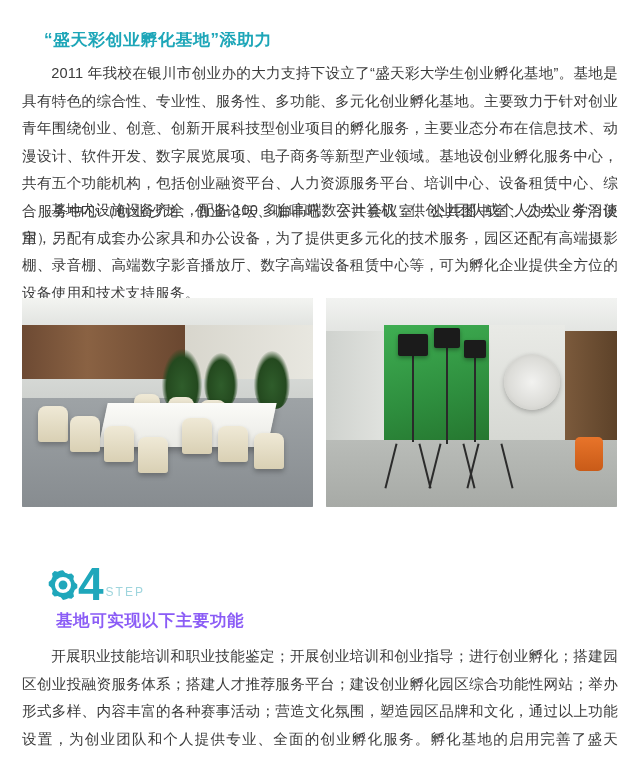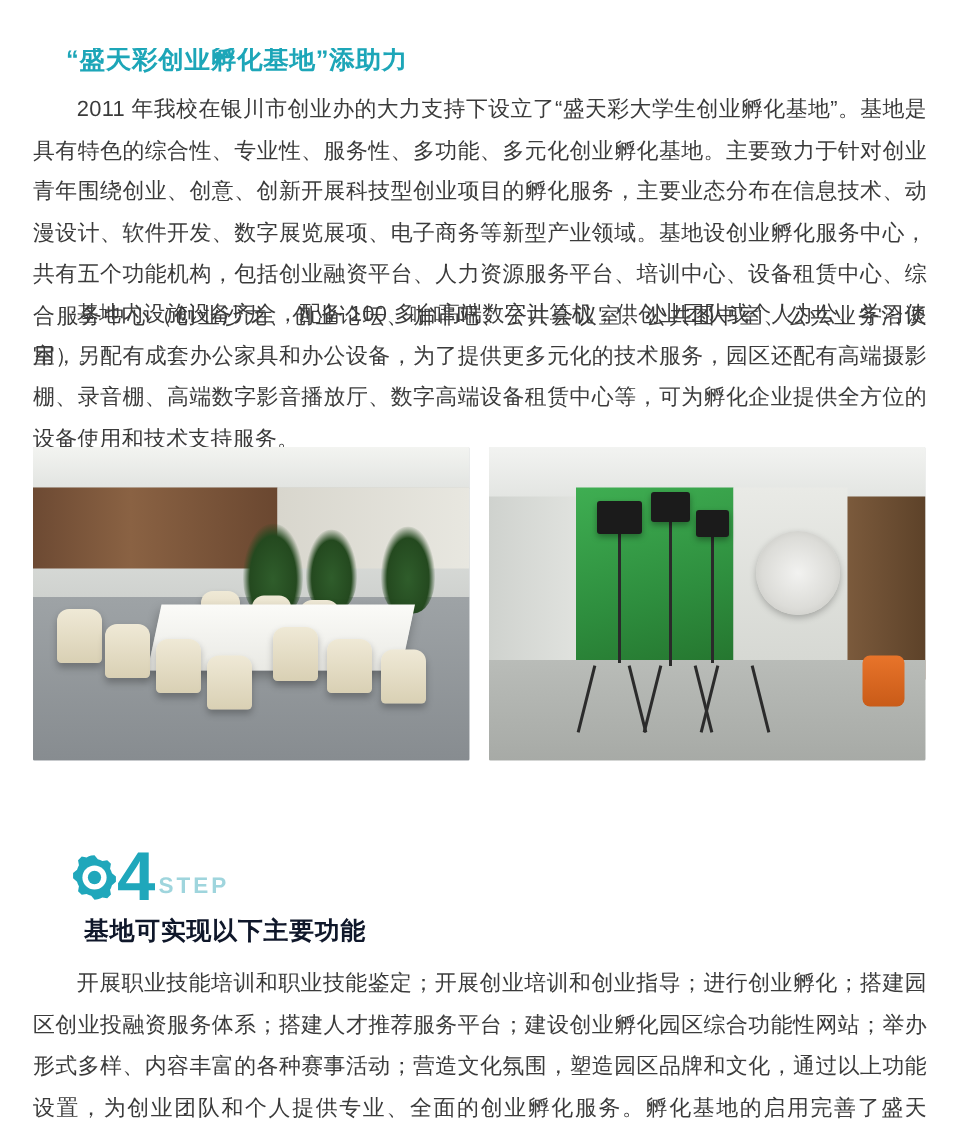--- a/index.html
+++ b/index.html
@@ -211,36 +211,36 @@
   }
   .step-num {
     font-size: 46px;
     font-weight: bold;
     color: #1fa7bb;
     line-height: 46px;
     margin-left: -2px;
     letter-spacing: -1px;
   }
   .step-word {
-    font-size: 15px;
-    font-weight: bold;
+    font-size: 12px;
+    font-weight: normal;
     color: #9fd5dd;
     letter-spacing: 2px;
     margin-left: 3px;
     margin-bottom: 8px;
   }
 
   
   .sub-heading {
     position: absolute;
     left: 56px;
     top: 578px;
     font-size: 16.5px;
     font-weight: bold;
-    color: #0f172a;
+    color: #8b5cf6;
     letter-spacing: 0.6px;
   }
 
   #para-3 { top: 611px; }
 
   
   #photo-row-2 { top: 740px; }
   .photo.bottom {
     height: 18px;
   }

